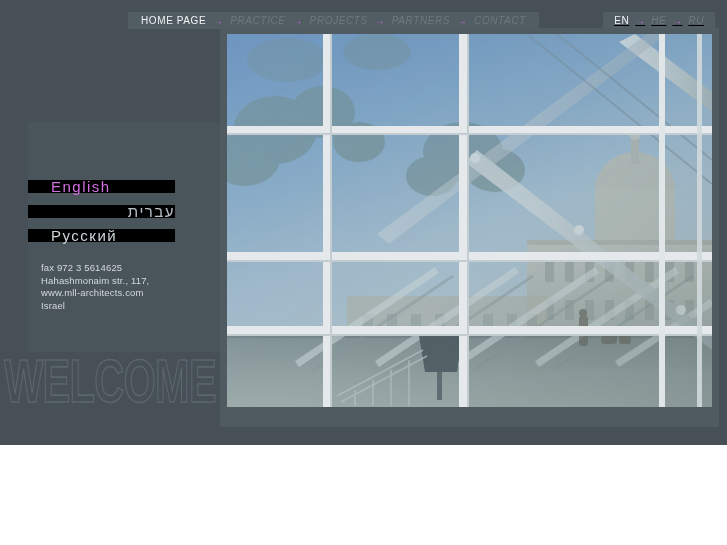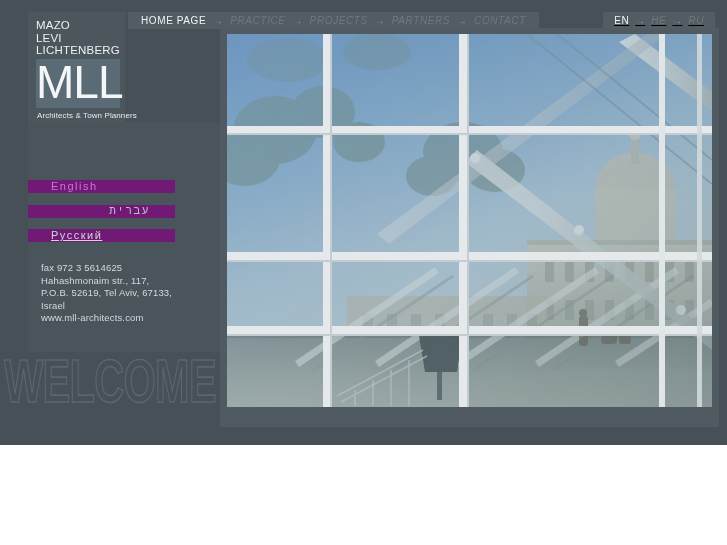--- a/index.html
+++ b/index.html
@@ -138,33 +138,33 @@
     height: 230px;
     background: #4a545b;
     z-index: 4;
   }
 
   .lang-btn {
     position: absolute;
     left: 0px;
     width: 147px;
     height: 13px;
-    background: #701a75;
-    font-size: 11px;
+    background: #000000;
+    font-size: 15px;
     letter-spacing: 1.5px;
     line-height: 13px;
     padding-left: 23px;
     box-sizing: border-box;
     cursor: pointer;
     white-space: nowrap;
     user-select: none;
   }
   .lang-btn.english { top: 58px; color: #d26fe0; }
-  .lang-btn.hebrew  { top: 83px; color: #b9c2c8; direction: rtl; padding-right: 0; text-align: center; padding-left: 56px; font-family: Liberation Mono, monospace; }
-  .lang-btn.russian { top: 107px; color: #cfd6da; text-decoration: underline; }
+  .lang-btn.hebrew  { top: 83px; color: #b9c2c8; direction: rtl; padding-right: 0; text-align: right; padding-left: 56px; }
+  .lang-btn.russian { top: 107px; color: #cfd6da; }
 
   #contact-block {
     position: absolute;
     left: 13px;
     top: 140px;
     color: #d4dadd;
     font-size: 9.5px;
     line-height: 12.6px;
     letter-spacing: 0.15px;
     white-space: nowrap;
@@ -406,44 +406,32 @@
   </nav>
 
   <nav id="lang-nav">
     <span class="nav-item active">EN</span>
     <span class="nav-sep">→</span>
     <span class="nav-item inactive">HE</span>
     <span class="nav-sep">→</span>
     <span class="nav-item inactive">RU</span>
   </nav>
 
-  <div id="logo-panel">
-    <div class="logo-lines">
-      <div>MAZO</div>
-      <div>LEVI</div>
-      <div>LICHTENBERG</div>
-    </div>
-    <div class="logo-mark">
-      <span>MLL</span>
-    </div>
-    <div class="logo-tagline">Architects &amp; Town Planners</div>
-  </div>
 
   <div id="side-panel">
 
     <div class="lang-btn english">English</div>
     <div class="lang-btn hebrew">עברית</div>
     <div class="lang-btn russian">Русский</div>
 
     <div id="contact-block">
       <span class="line">fax 972 3 5614625</span>
       <span class="line">Hahashmonaim str., 117,</span>
-      <span class="line">P.O.B. 52619, Tel Aviv, 67133,</span>
+      <span class="line url">www.mll-architects.com</span>
       <span class="line">Israel</span>
-      <span class="line url">www.mll-architects.com</span>
     </div>
   </div>
 
   <div id="welcome">
     <svg width="215" height="62" viewBox="0 0 215 62" xmlns="http://www.w3.org/2000/svg">
       <text x="1" y="50" textLength="212" lengthAdjust="spacingAndGlyphs">WELCOME</text>
     </svg>
   </div>
 
 </div>

